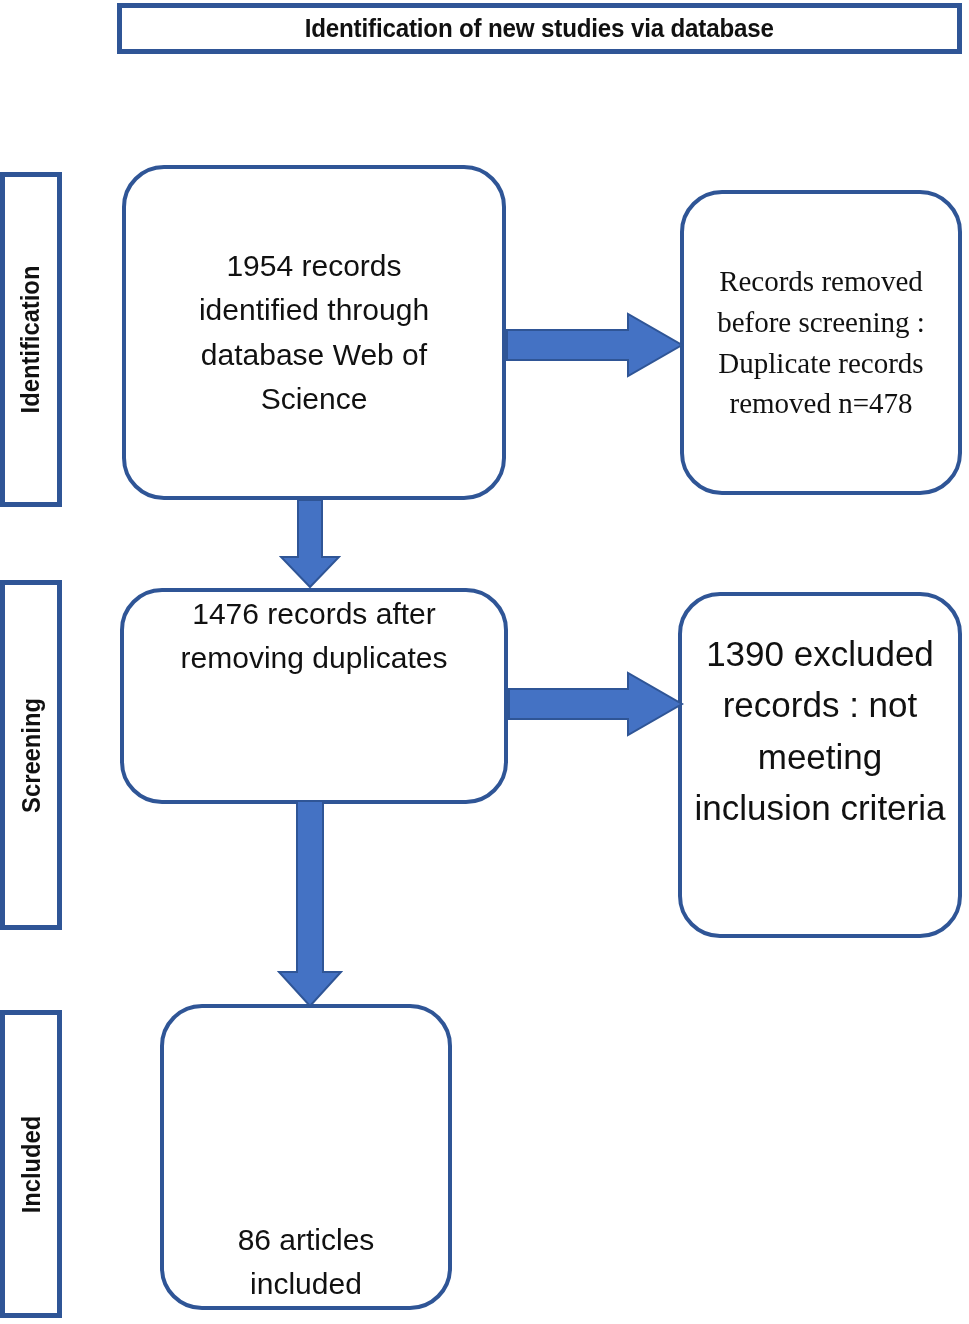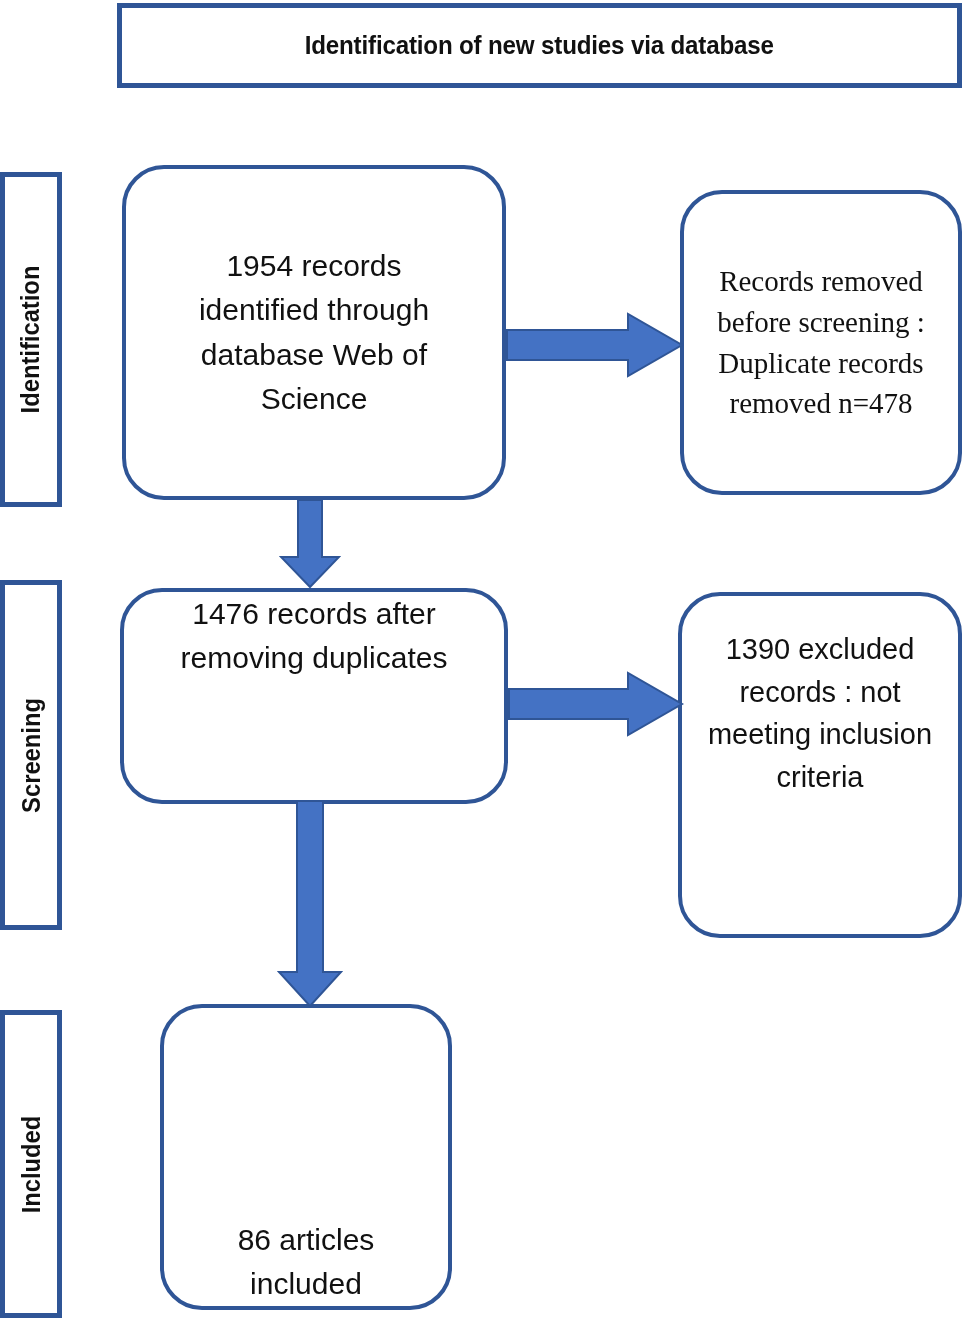--- a/index.html
+++ b/index.html
@@ -15,21 +15,21 @@
     overflow: hidden;
     font-family: "Liberation Sans", "DejaVu Sans", sans-serif;
   }
 
   
   .header-box {
     position: absolute;
     left: 117px;
     top: 3px;
     width: 845px;
-    height: 85px;
+    height: 51px;
     border: 5px solid #2f5596;
     background: #ffffff;
     box-sizing: border-box;
     display: flex;
     align-items: center;
     justify-content: center;
   }
   .header-title {
     font-size: 26px;
     font-weight: bold;
@@ -99,21 +99,21 @@
   #box-after-dupes {
     left: 120px; top: 588px; width: 388px; height: 216px;
   }
   #box-after-dupes .flow-text { width: 340px; }
 
   #box-excluded {
     left: 678px; top: 592px; width: 284px; height: 346px;
     align-items: flex-start;
     padding-top: 32px;
   }
-  #box-excluded .flow-text { width: 260px; font-size: 29px; line-height: 1.47; }
+  #box-excluded .flow-text { width: 260px; font-size: 35px; line-height: 1.47; }
 
   #box-included {
     left: 160px; top: 1004px; width: 292px; height: 306px;
     align-items: flex-end;
     padding-top: 96px;
   }
   #box-included .flow-text { width: 250px; }
 
   
   .arrow {

